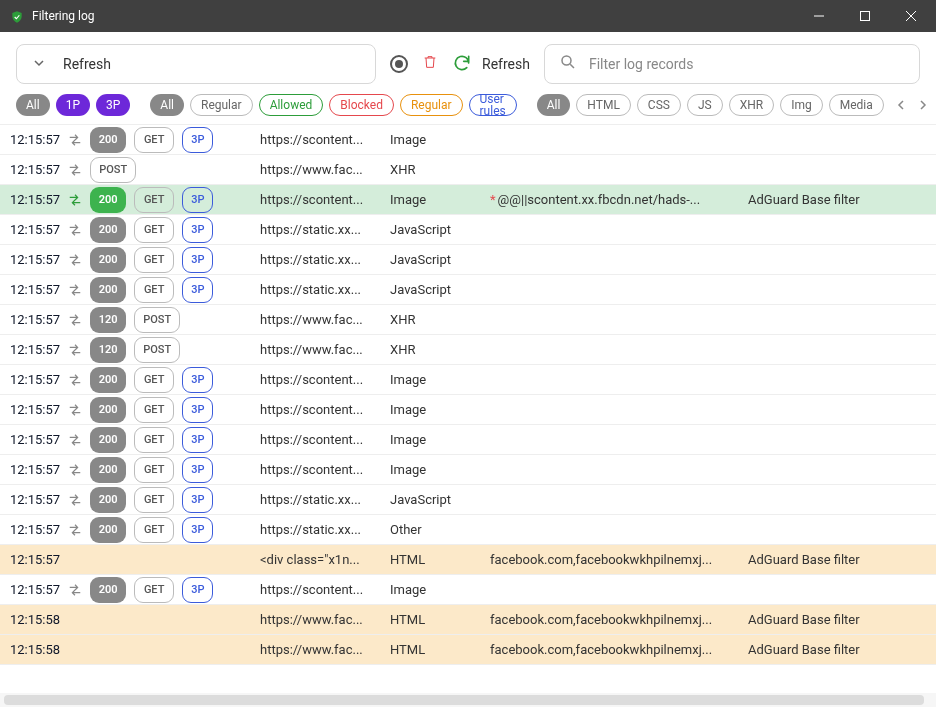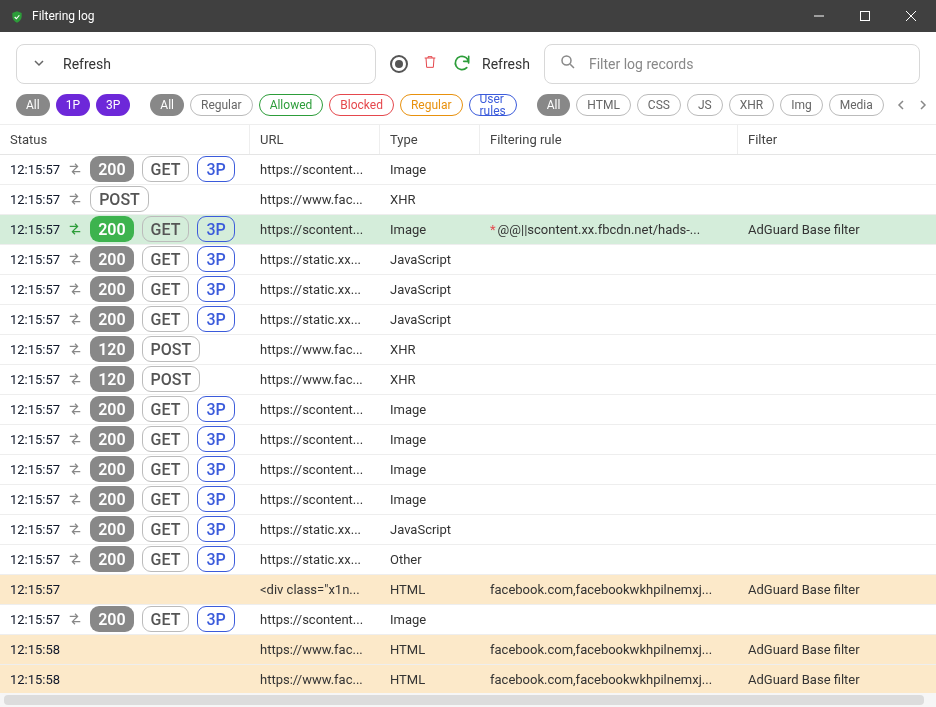--- a/index.html
+++ b/index.html
@@ -45,21 +45,21 @@
   .thead .th:last-child{border-right:none}
   .tbody{overflow-y:hidden}
   .row{height:30px;border-bottom:1px solid #eee}
   .row.allowed{background:#d4edda}
   .row.modified{background:#fce9c9}
   .cell{padding:0 10px;white-space:nowrap;overflow:hidden;text-overflow:ellipsis;color:#333}
   .statuscell{display:flex;align-items:center;gap:8px;padding-left:10px}
   .time{color:#0f172a}
   .arrows{width:14px;height:14px}
   .arrows svg{width:14px;height:14px}
-  .pill{display:inline-flex;align-items:center;justify-content:center;height:26px;border-radius:9px;font-size:16px;padding:0 8px;font-weight:600}
+  .pill{display:inline-flex;align-items:center;justify-content:center;height:26px;border-radius:9px;font-size:11px;padding:0 8px;font-weight:600}
   .pill.code{background:#888;color:#fff;min-width:36px}
   .pill.code.green{background:#3db34e}
   .pill.method{border:1px solid #bbb;color:#555;font-weight:500;min-width:40px}
   .pill.party{border:1px solid #3b5bdb;color:#3b5bdb;font-weight:500;min-width:28px}
   .rulecell .star{color:#e5484d;margin-right:2px}
   
   .hscroll{height:14px;background:#f6f6f6;display:flex;align-items:center}
   .hscroll .thumb{height:10px;width:920px;margin-left:4px;background:#dcdcdc;border-radius:4px}
 </style>
 </head>
@@ -160,27 +160,20 @@
       </span>
     <span>
         <svg width="10" height="10" viewBox="0 0 10 10">
           <path d="M3 1 L7 5 L3 9" stroke="#888" fill="none" stroke-width="1.5"></path>
         </svg>
       </span>
   </div>
 </div>
 
 <div class="table">
-  <div class="thead">
-    <div class="th">Status</div>
-    <div class="th">URL</div>
-    <div class="th">Type</div>
-    <div class="th">Filtering rule</div>
-    <div class="th">Filter</div>
-  </div>
   <div class="tbody" id="tbody">
       <div class="row ">
         <div class="statuscell cell">
           <span class="time">12:15:57</span>
           <span class="arrows"><svg viewBox="0 0 16 16">
               <path d="M2 5h9M8 2l3 3-3 3" stroke="#888" fill="none" stroke-width="1.4"></path>
               <path d="M14 11H5M8 14l-3-3 3-3" stroke="#888" fill="none" stroke-width="1.4"></path>
             </svg></span>
           <span class="pill code ">200</span>
           <span class="pill method">GET</span>

